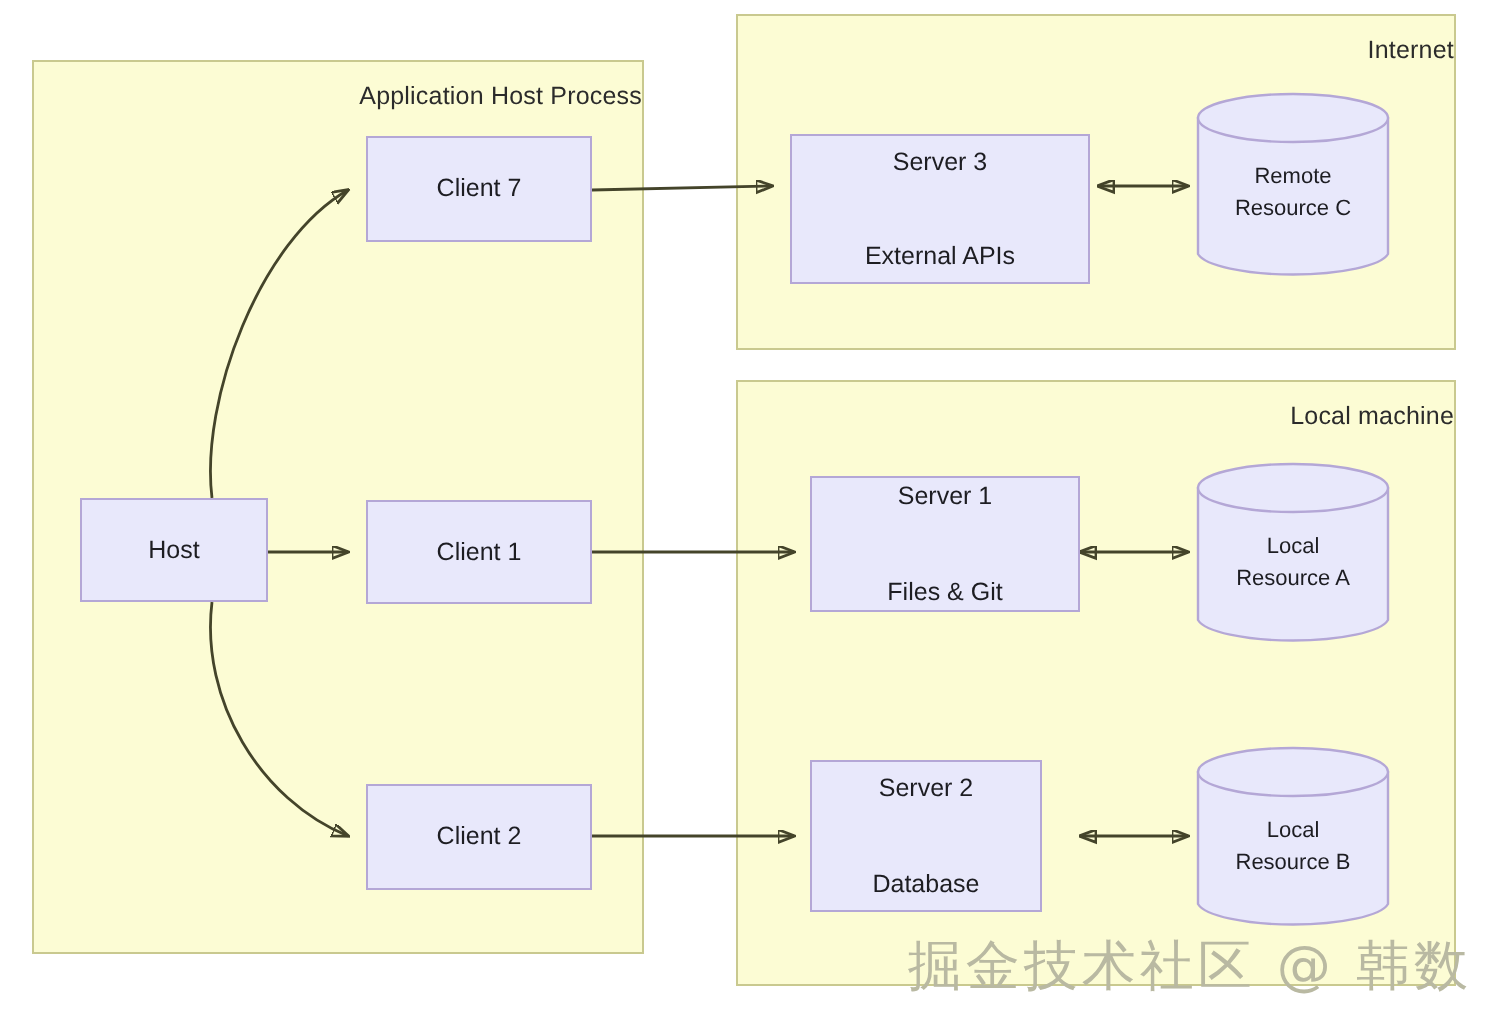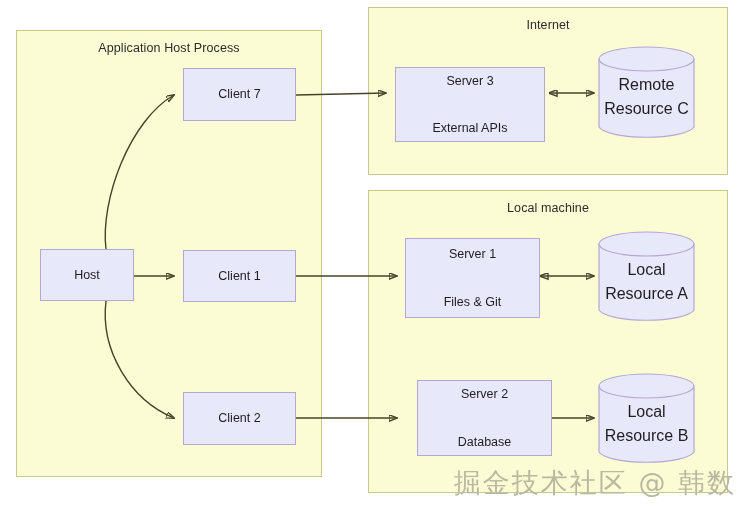--- a/index.html
+++ b/index.html
@@ -25,21 +25,21 @@
   
   .group {
     position: absolute;
     background: #fcfcd4;
     border: 1px solid #c9c98f;
   }
   .group-title {
     position: absolute;
     left: 0;
     right: 0;
-    text-align: center;
+    text-align: right;
     font-size: 12.5px;
     color: #2b2b2b;
     letter-spacing: 0.1px;
     white-space: nowrap;
   }
 
   
   .node {
     position: absolute;
     background: #e8e8fb;
@@ -62,21 +62,21 @@
     z-index: 3;
   }
   .cyl svg { display: block; overflow: visible; }
   .cyl-label {
     position: absolute;
     left: 0;
     right: 0;
     top: 50%;
     transform: translateY(-50%);
     text-align: center;
-    font-size: 16px;
+    font-size: 11px;
     color: #1d1d22;
     line-height: 1.5;
     pointer-events: none;
   }
 
   
   #wires {
     position: absolute;
     left: 0; top: 0;
     width: 754px; height: 515px;
@@ -169,37 +169,37 @@
     <svg width="97" height="94" viewBox="0 0 97 94" xmlns="http://www.w3.org/2000/svg">
       <path d="M1,13 L1,81 A48,12 0 0 0 96,81 L96,13 Z" fill="#e8e8fb" stroke="#b4a7d6" stroke-width="1.2"></path>
       <ellipse cx="48.5" cy="13" rx="47.5" ry="12" fill="#e8e8fb" stroke="#b4a7d6" stroke-width="1.2"></ellipse>
     </svg>
     <div class="cyl-label" style="top:54%;">
       <span>Remote</span><br>
       <span>Resource C</span>
     </div>
   </div>
 
-  <div class="node" style="left:405px; top:238px; width:135px; height:80px;">
+  <div class="node" style="left:405px; top:238px; width:135px; height:68px;">
     <span>Server 1</span>
     <span class="l2">Files &amp; Git</span>
   </div>
 
   <div class="cyl" style="left:598px; top:231px; width:97px; height:92px;">
     <svg width="97" height="92" viewBox="0 0 97 92" xmlns="http://www.w3.org/2000/svg">
       <path d="M1,13 L1,79 A48,12 0 0 0 96,79 L96,13 Z" fill="#e8e8fb" stroke="#b4a7d6" stroke-width="1.2"></path>
       <ellipse cx="48.5" cy="13" rx="47.5" ry="12" fill="#e8e8fb" stroke="#b4a7d6" stroke-width="1.2"></ellipse>
     </svg>
     <div class="cyl-label" style="top:55%;">
       <span>Local</span><br>
       <span>Resource A</span>
     </div>
   </div>
 
-  <div class="node" style="left:417px; top:380px; width:135px; height:76px;">
+  <div class="node" style="left:405px; top:380px; width:116px; height:76px;">
     <span>Server 2</span>
     <span class="l2">Database</span>
   </div>
 
   <div class="cyl" style="left:598px; top:373px; width:97px; height:92px;">
     <svg width="97" height="92" viewBox="0 0 97 92" xmlns="http://www.w3.org/2000/svg">
       <path d="M1,13 L1,79 A48,12 0 0 0 96,79 L96,13 Z" fill="#e8e8fb" stroke="#b4a7d6" stroke-width="1.2"></path>
       <ellipse cx="48.5" cy="13" rx="47.5" ry="12" fill="#e8e8fb" stroke="#b4a7d6" stroke-width="1.2"></ellipse>
     </svg>
     <div class="cyl-label" style="top:55%;">

